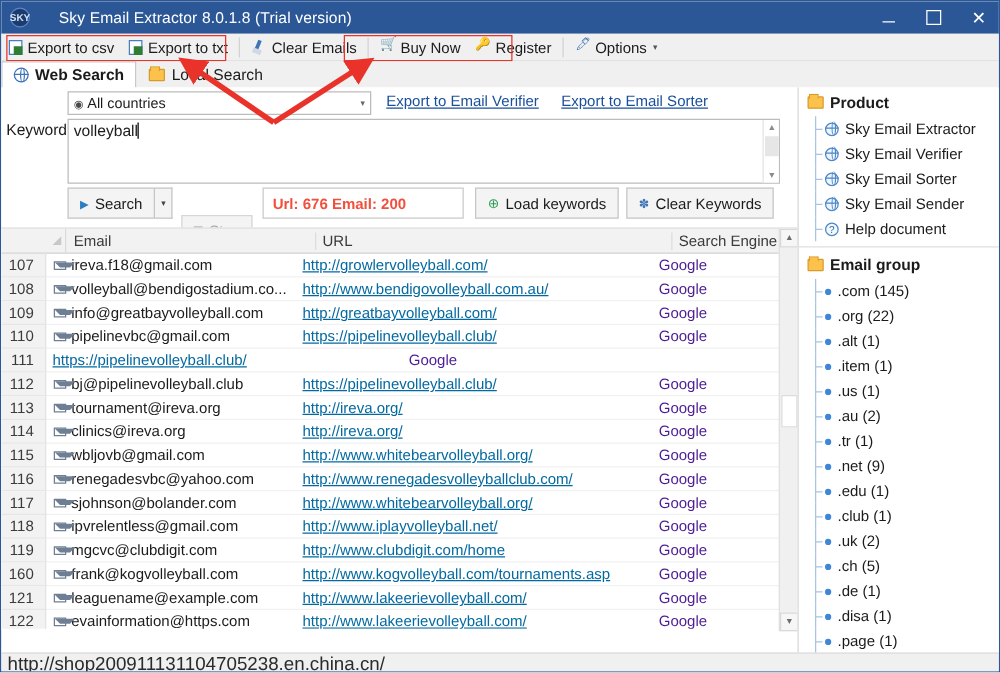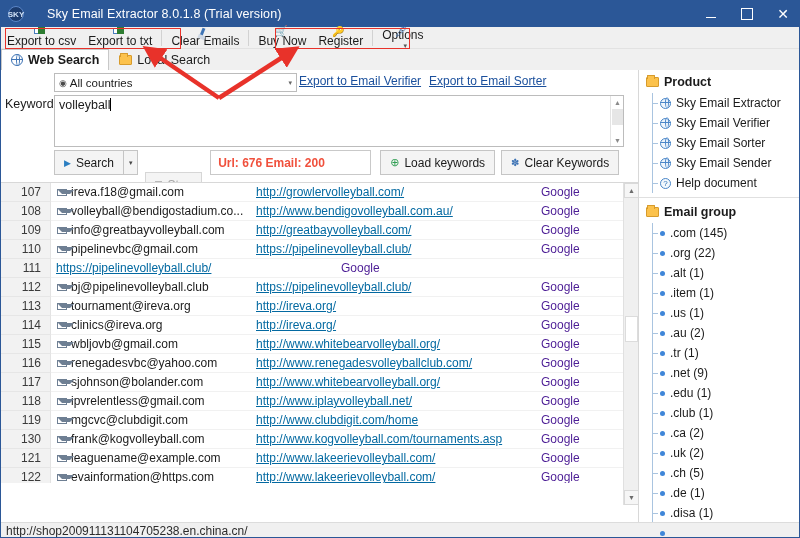--- a/index.html
+++ b/index.html
@@ -47,21 +47,21 @@
 
   
   .toolbar {
     position: absolute; left: 0; top: 26px; width: 800px; height: 22px;
     background: #f0f0f0;
     display: flex; align-items: center;
     border-bottom: 1px solid #e2e2e2;
   }
   .tb-item {
     display: flex; align-items: center; height: 20px;
-    padding: 0 6px; font-size: 12px; color: #1b1b1b; white-space: nowrap; flex-direction: column;
+    padding: 0 6px; font-size: 12px; color: #1b1b1b; white-space: nowrap;
   }
   .tb-sep { width: 1px; height: 16px; background: #d2d2d2; margin: 0 3px; }
   .tb-ico { margin-right: 4px; display: inline-block; line-height: 1; }
   .ico-csv, .ico-txt {
     width: 11px; height: 12px; background: #ffffff;
     border: 1px solid #4a7dbd; position: relative;
   }
   .ico-csv::after, .ico-txt::after {
     content: ""; position: absolute; right: -1px; bottom: -1px;
     width: 7px; height: 7px; background: #2e7d32;
@@ -160,22 +160,22 @@
     display: flex; align-items: center; font-size: 11.5px; color: #1b1b1b;
   }
   .ico-pin { margin: 0 3px 0 4px; font-size: 9px; color: #4a4a4a; }
   .country-caret {
     margin-left: auto; margin-right: 4px; font-size: 7px; color: #666;
   }
   .exp-link {
     position: absolute; top: 4px; font-size: 12px; color: #1a4f9c;
     text-decoration: underline; white-space: nowrap;
   }
-  #lnk-verifier { left: 298px; }
-  #lnk-sorter { left: 428px; }
+  #lnk-verifier { left: 308px; }
+  #lnk-sorter { left: 448px; }
 
   .kw-label {
     position: absolute; left: 4px; top: 27px; font-size: 12.5px; color: #1b1b1b;
   }
   .kw-box {
     position: absolute; left: 53px; top: 25px; width: 570px; height: 52px;
     border: 1px solid #bcbcbc; background: #ffffff;
   }
   .kw-text {
     position: absolute; left: 4px; top: 2px; font-size: 12.5px; color: #1b1b1b;
@@ -247,21 +247,21 @@
   .th-url { width: 285px; padding-left: 5px; border-right: 1px solid #dcdcdc; }
   .th-se { flex: 1; padding-left: 5px; }
 
   .rows { position: relative; height: 300px; overflow: hidden; }
   .row {
     display: flex; height: 19px; align-items: center;
     font-size: 12px; color: #1b1b1b;
     border-bottom: 1px solid #f1f1f1;
   }
   .c-idx {
-    width: 50px; text-align: right; padding-right: 9px;
+    width: 36px; text-align: right; padding-right: 9px;
     color: #3a3a3a; background: #f2f2f2; height: 19px;
     line-height: 19px; border-right: 1px solid #e3e3e3;
     border-bottom: 1px solid #e6e6e6;
   }
   .c-email {
     width: 200px; padding-left: 6px; display: flex; align-items: center; gap: 4px;
     overflow: hidden; white-space: nowrap;
   }
   .env {
     width: 10px; height: 7px; border: 1px solid #6e7f93; flex: none; position: relative;
@@ -343,21 +343,21 @@
   .panel-div {
     height: 1px; background: #e0e0e0; margin: 4px 0 0 0;
   }
   .eg-list { overflow: hidden; }
 
   
   .statusbar {
     position: absolute; left: 0; top: 521px; width: 800px; height: 17px;
     background: #f0f0f0; border-top: 1px solid #dcdcdc;
     display: flex; align-items: center; padding-left: 5px;
-    font-size: 12px; color: #2b2b2b;
+    font-size: 15px; color: #2b2b2b;
   }
 
   
   .arrows {
     position: absolute; left: 0; top: 0; width: 800px; height: 538px;
     pointer-events: none;
   }
 </style>
 </head>
 <body>
@@ -461,20 +461,26 @@
           <span>Load keywords</span>
         </div>
         <div class="btn btn-clearkw">
           <span class="brush">✽</span>
           <span>Clear Keywords</span>
         </div>
       </div>
     </div>
 
     <div class="table-wrap">
+      <div class="thead">
+        <div class="th-idx"></div>
+        <div class="th-email">Email</div>
+        <div class="th-url">URL</div>
+        <div class="th-se">Search Engine</div>
+      </div>
       <div class="rows" id="rows">
           <div class="row">
             <div class="c-idx">107</div>
             <div class="c-email">
               <span class="env"></span>
               <span>ireva.f18@gmail.com</span>
             </div>
             <div class="c-url"><span>http://growlervolleyball.com/</span></div>
             <div class="c-se">Google</div>
           </div>
@@ -576,21 +582,21 @@
           <div class="row">
             <div class="c-idx">119</div>
             <div class="c-email">
               <span class="env"></span>
               <span>mgcvc@clubdigit.com</span>
             </div>
             <div class="c-url"><span>http://www.clubdigit.com/home</span></div>
             <div class="c-se">Google</div>
           </div>
           <div class="row">
-            <div class="c-idx">130</div>
+            <div class="c-idx">160</div>
             <div class="c-email">
               <span class="env"></span>
               <span>frank@kogvolleyball.com</span>
             </div>
             <div class="c-url"><span>http://www.kogvolleyball.com/tournaments.asp</span></div>
             <div class="c-se">Google</div>
           </div>
           <div class="row">
             <div class="c-idx">121</div>
             <div class="c-email">
@@ -682,24 +688,20 @@
             <span class="ti-ico ico-dot"></span>
             <span>.net (9)</span>
           </div>
           <div class="tree-item">
             <span class="ti-ico ico-dot"></span>
             <span>.edu (1)</span>
           </div>
           <div class="tree-item">
             <span class="ti-ico ico-dot"></span>
             <span>.club (1)</span>
-          </div>
-          <div class="tree-item">
-            <span class="ti-ico ico-dot"></span>
-            <span>.ca (2)</span>
           </div>
           <div class="tree-item">
             <span class="ti-ico ico-dot"></span>
             <span>.uk (2)</span>
           </div>
           <div class="tree-item">
             <span class="ti-ico ico-dot"></span>
             <span>.ch (5)</span>
           </div>
           <div class="tree-item">

